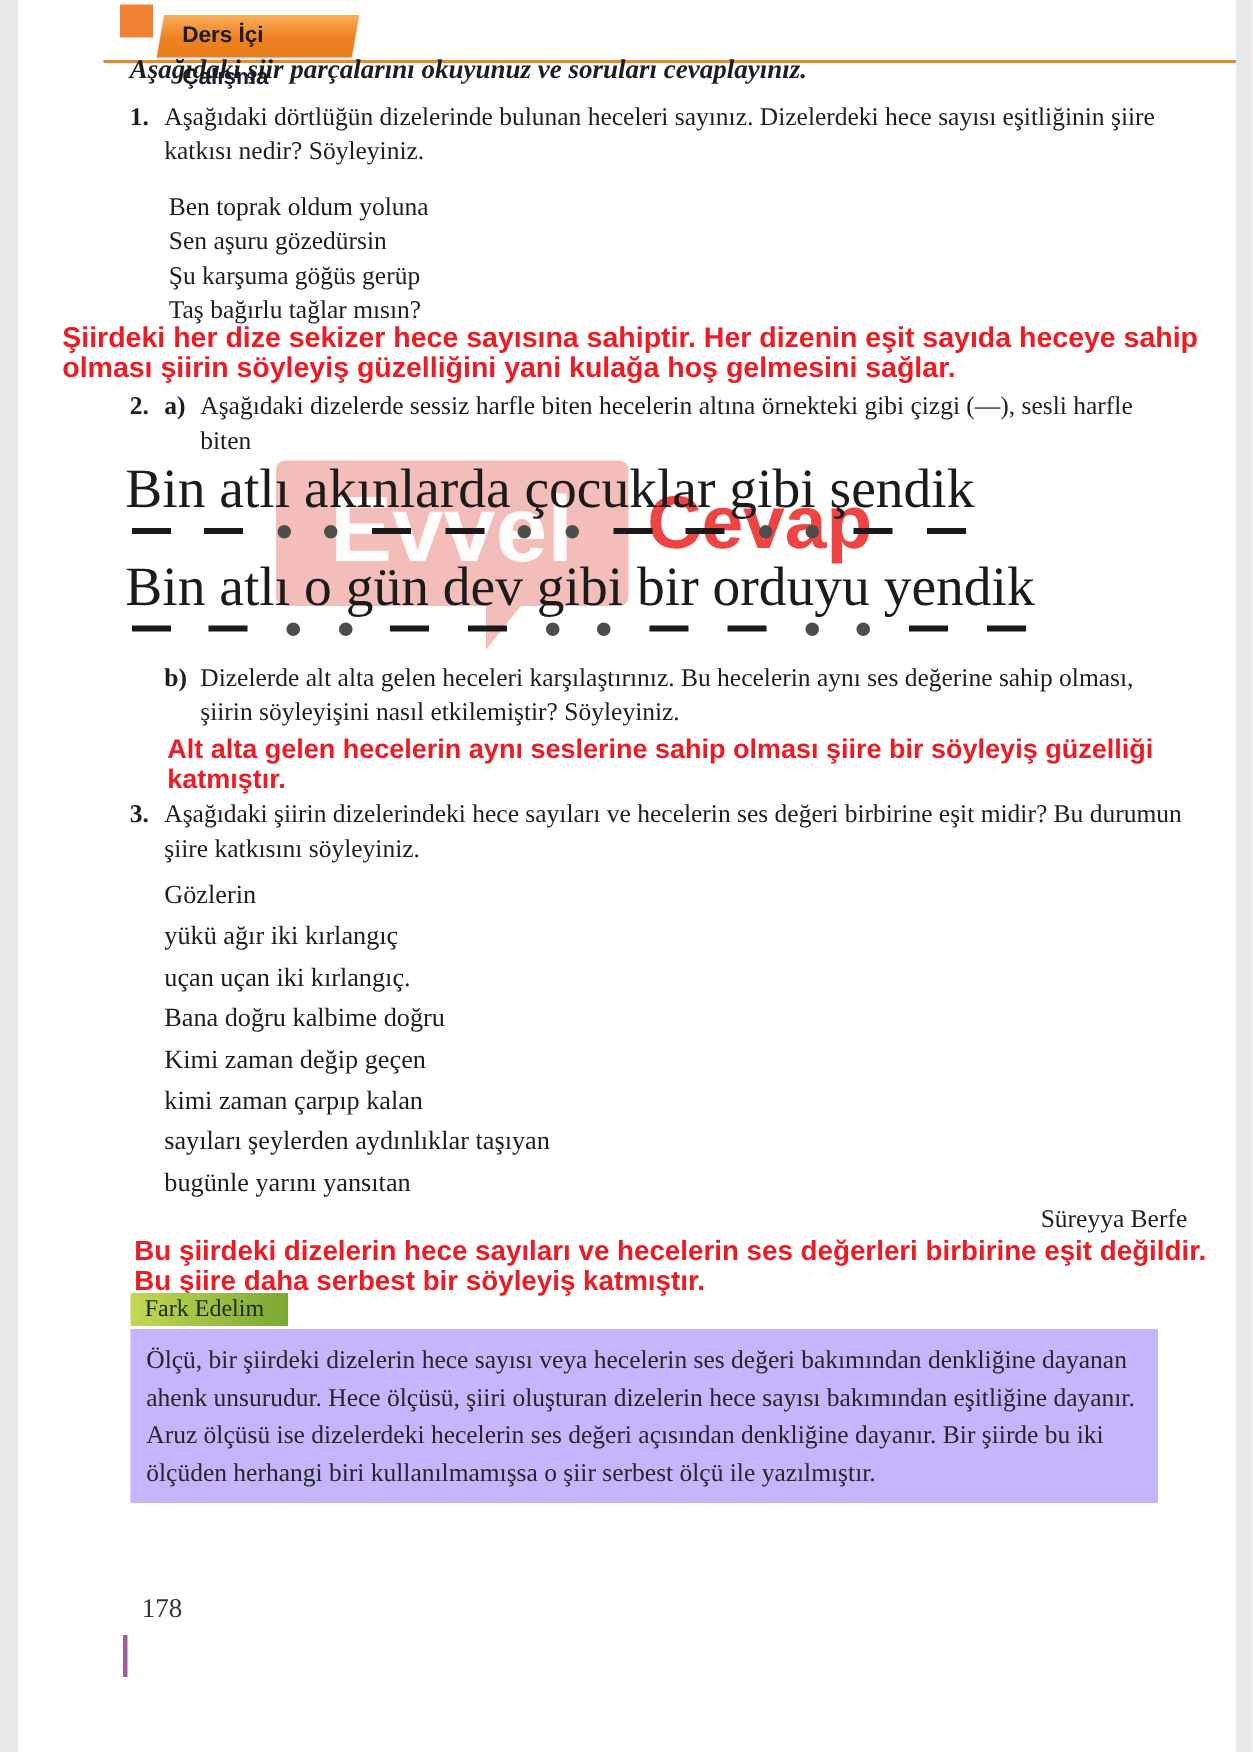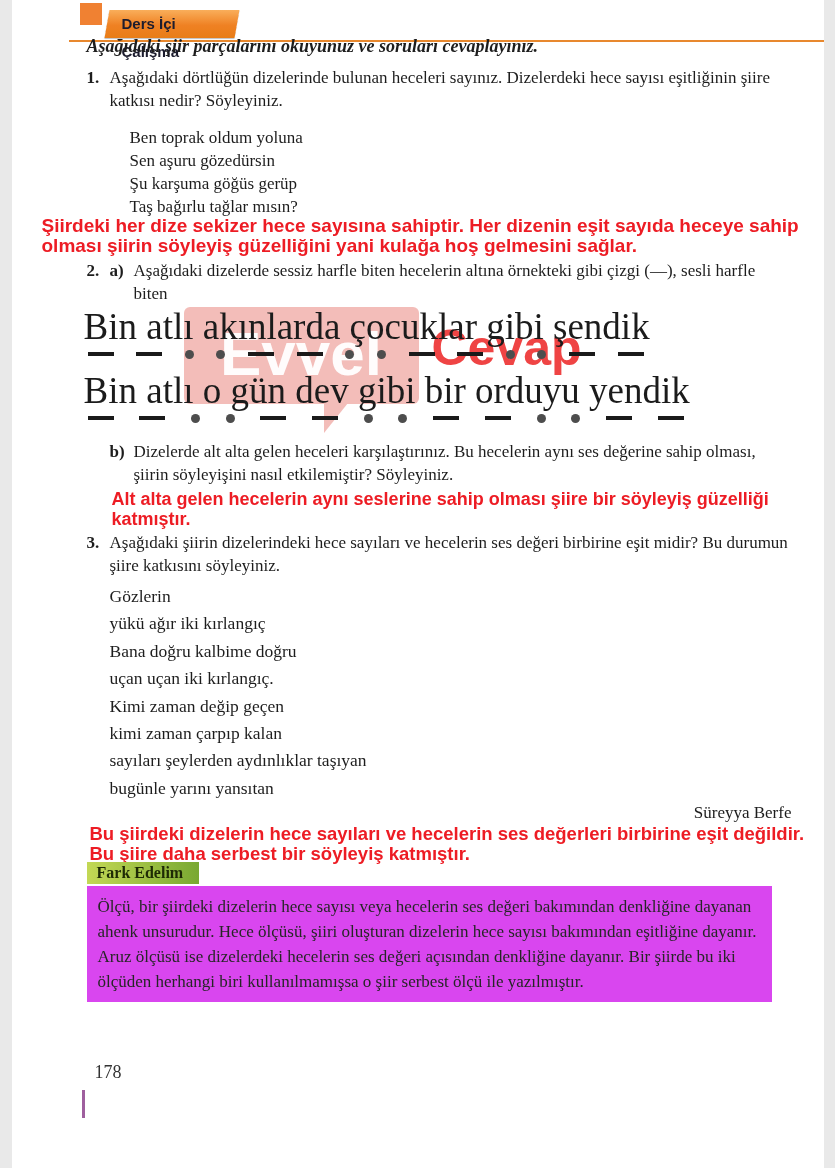--- a/index.html
+++ b/index.html
@@ -29,21 +29,21 @@
 
   .q{display:flex;font-size:17px;line-height:22.5px;}
   .qnum{flex:0 0 23px;font-weight:bold;}
   .sublabel{flex:0 0 24px;font-weight:bold;}
   .qbody{flex:1;}
   .q1{margin-top:10px;}
   .q2a{margin-top:4px;}
   .q2b{margin-top:6px;margin-left:23px;}
   .q3{margin-top:3px;}
 
-  .poem1{margin:14px 0 0 43px;}
+  .poem1{margin:14px 0 0 26px;}
   .poem1 span{display:block;font-size:17px;line-height:23px;}
 
   .answer{font-family:"Liberation Sans",sans-serif;font-weight:bold;color:#ed1c24;}
   .answer1{margin:-2px 0 0 -45px;width:805px;font-size:19px;line-height:20px;}
   .answer2{margin:3px 0 0 25px;font-size:18px;line-height:20px;}
   .answer3{margin:0 0 0 3px;width:715px;font-size:18.5px;line-height:20px;}
 
   
   .scansion{position:relative;margin:2px 0 0 -3px;height:128px;}
   .wm-bubble{position:absolute;left:100px;top:0;width:235px;height:97px;border-radius:6px;
@@ -67,22 +67,22 @@
 
   
   .poem-title{margin-top:3px;margin-left:23px;font-weight:bold;font-size:17px;line-height:22px;}
   .poem2{margin:6px 0 0 23px;}
   .poem2 span{display:block;font-size:17.5px;line-height:27.4px;}
   .poem-author{margin:0 0 0 130px;font-size:17px;line-height:22px;text-align:right;}
 
   
   .badge{display:inline-block;margin-top:-6px;padding:0 16px 0 10px;height:22px;line-height:22px;
     background:linear-gradient(90deg,#c3d855 0%,#79a832 100%);
-    font-weight:bold;font-size:16px;color:#1e2a05;}
-  .infobox{margin-top:2px;width:663px;background:#d946ef;padding:8px 11px;}
+    font-weight:normal;font-size:16px;color:#1e2a05;}
+  .infobox{margin-top:2px;width:663px;background:#c4b5fd;padding:8px 11px;}
   .infobox p{margin:0;font-size:17px;line-height:25px;color:#262626;}
 
   
   .pagenum-bar{position:absolute;left:70px;top:1090px;width:3px;height:28px;background:#9f5f9e;}
   .pagenum{position:absolute;left:83px;top:1062px;font-size:18px;color:#333333;}
 </style>
 </head>
 <body>
 
 <div class="page">
@@ -179,22 +179,22 @@
 
     
     <div class="q q3">
       <span class="qnum">3.</span>
       <span class="qbody">Aşağıdaki şiirin dizelerindeki hece sayıları ve hecelerin ses değeri birbirine eşit midir? Bu durumun şiire katkısını söyleyiniz.</span>
     </div>
 
     <div class="poem2">
         <span>Gözlerin</span>
         <span>yükü ağır iki kırlangıç</span>
+        <span>uçan uçan iki kırlangıç.</span>
         <span>Bana doğru kalbime doğru</span>
-        <span>uçan uçan iki kırlangıç.</span>
         <span>Kimi zaman değip geçen</span>
         <span>kimi zaman çarpıp kalan</span>
         <span>sayıları şeylerden aydınlıklar taşıyan</span>
         <span>bugünle yarını yansıtan</span>
       </div>
     <div class="poem-author">Süreyya Berfe</div>
 
     <p class="answer answer3">Bu şiirdeki dizelerin hece sayıları ve hecelerin ses değerleri birbirine eşit değildir. Bu şiire daha serbest bir söyleyiş katmıştır.</p>
 
     

